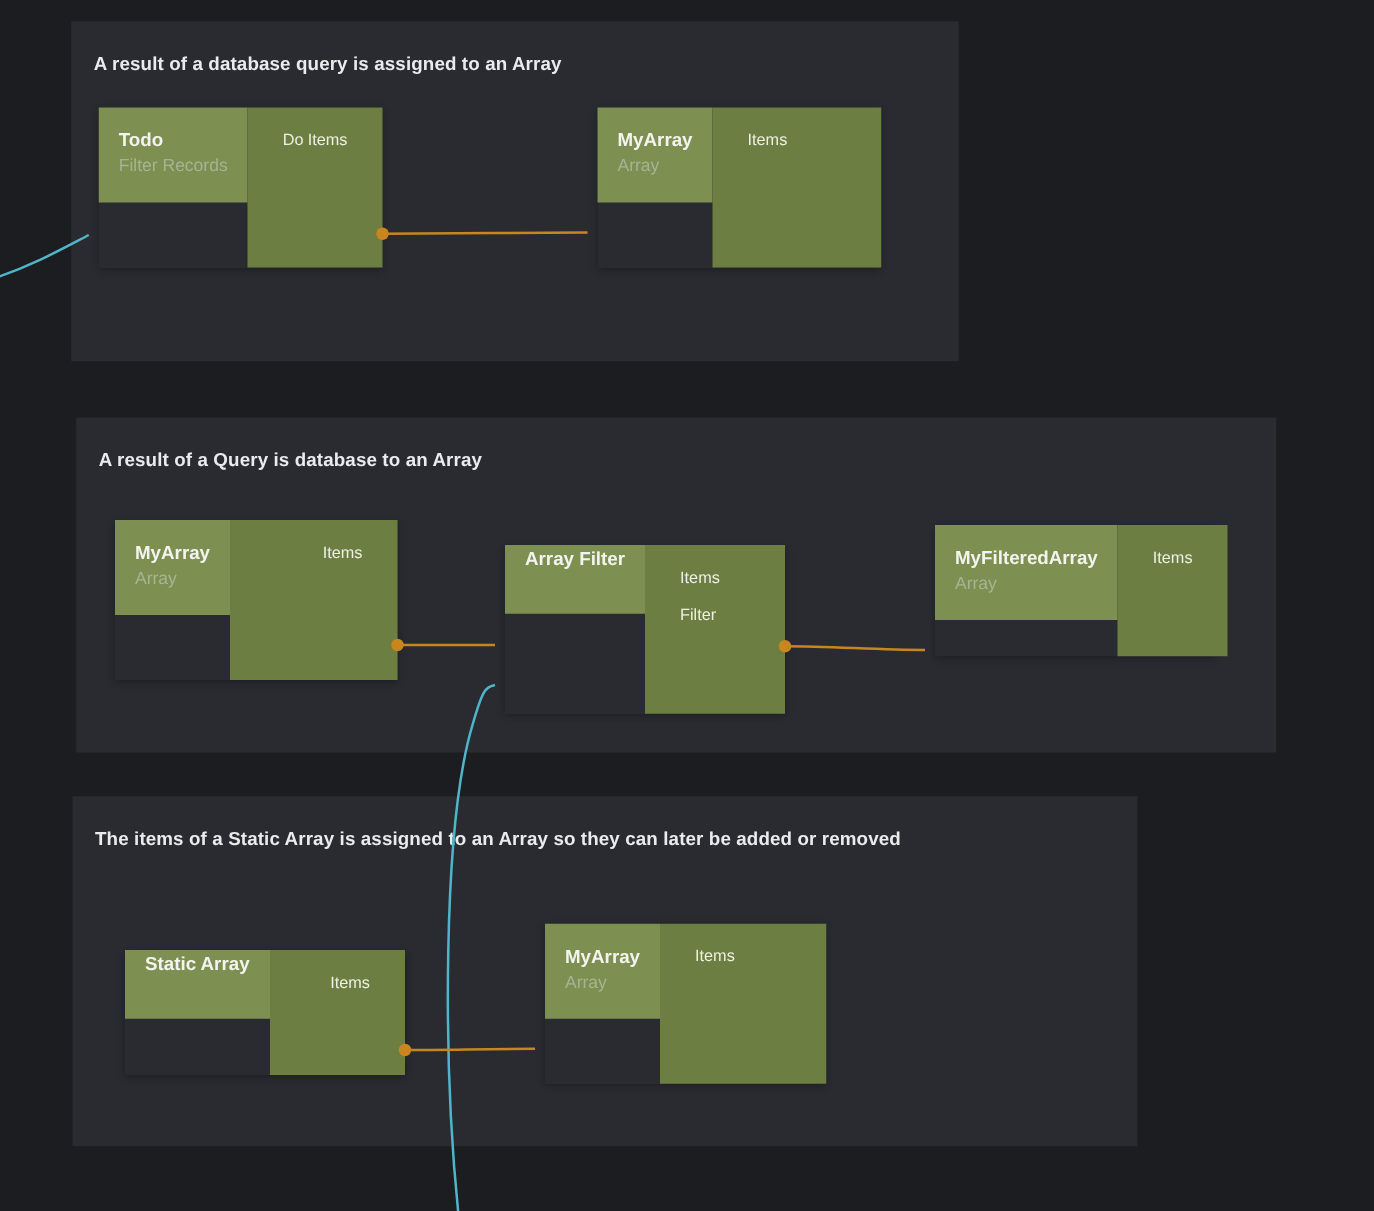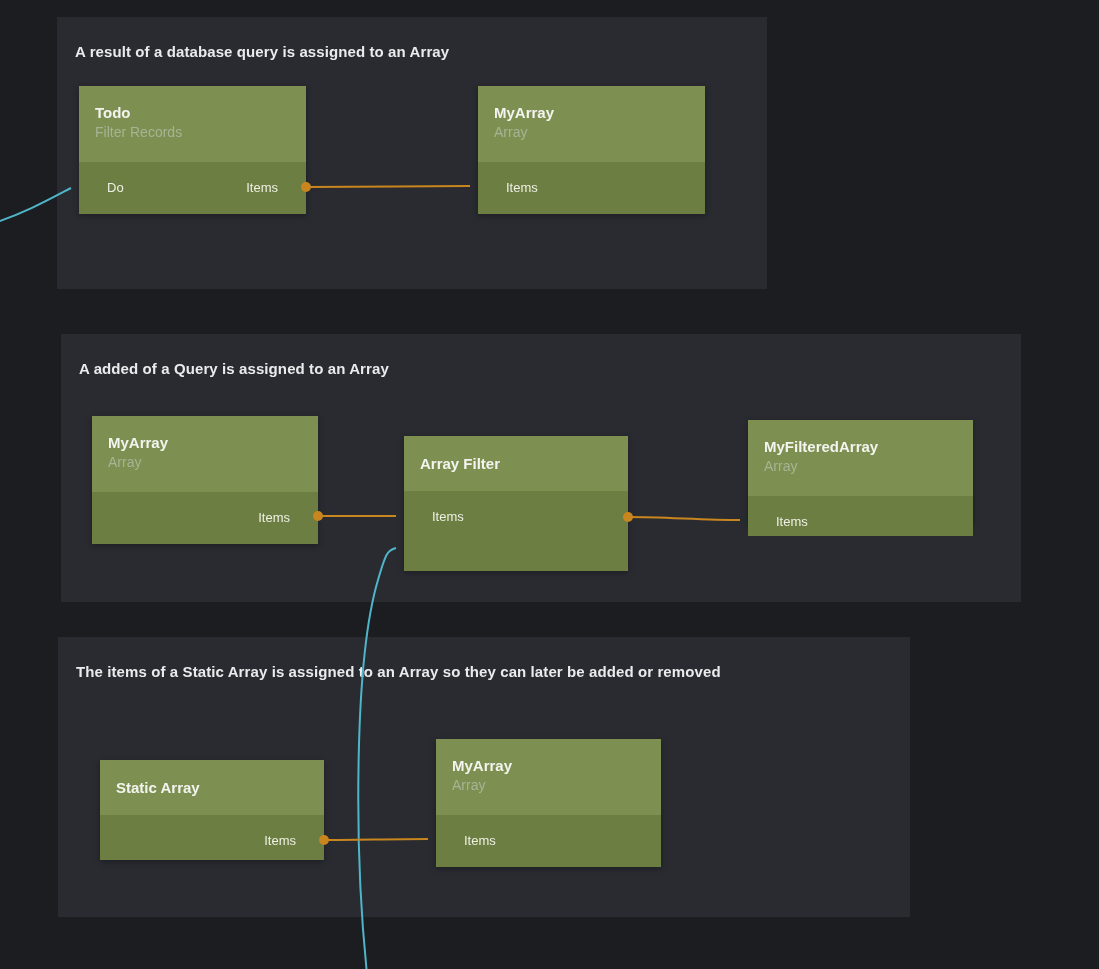--- a/index.html
+++ b/index.html
@@ -23,31 +23,31 @@
     font-size:15px;
     font-weight:bold;
     color:#eaebed;
     letter-spacing:.1px;
   }
 
   
   .node {
     position:absolute;
     display:flex;
-    flex-direction:column;
+    flex-direction:row;
     z-index:3;
     box-shadow:0 2px 6px rgba(0,0,0,.30);
   }
   .node-header {
     background:#7d9051;
     padding:0 16px;
     flex:0 0 auto;
   }
   .node-header.h2 { height:76px; padding-top:18px; }
-  .node-header.h1 { height:55px; padding-top:19px; }
+  .node-header.h1 { height:55px; padding-top:3px; }
   .node-title {
     font-size:15px;
     font-weight:bold;
     color:#f3f4ef;
     line-height:18px;
     white-space:nowrap;
   }
   .node-subtitle {
     font-size:14px;
     color:#a9b394;
@@ -84,21 +84,21 @@
 </head>
 <body>
 
 <div class="canvas">
 
   <div class="group" style="left:57px; top:17px; width:710px; height:272px;">
     <div class="group-title">A result of a database query is assigned to an Array</div>
   </div>
 
   <div class="group" style="left:61px; top:334px; width:960px; height:268px;">
-    <div class="group-title">A added of a Query is assigned to an Array</div>
+    <div class="group-title">A result of a Query is database to an Array</div>
   </div>
 
   <div class="group" style="left:58px; top:637px; width:852px; height:280px;">
     <div class="group-title">The items of a Static Array is assigned to an Array so they can later be added or removed</div>
   </div>
 
   <div class="node" style="left:79px; top:86px; width:227px; height:128px;">
     <div class="node-header h2">
       <div class="node-title">Todo</div>
       <div class="node-subtitle">Filter Records</div>
@@ -135,20 +135,23 @@
     </div>
   </div>
 
   <div class="node" style="left:404px; top:436px; width:224px; height:135px;">
     <div class="node-header h1">
       <div class="node-title">Array Filter</div>
     </div>
     <div class="node-body">
       <div class="port-row">
         <span class="port left">Items</span>
+      </div>
+      <div class="port-row">
+        <span class="port left">Filter</span>
       </div>
     </div>
   </div>
 
   <div class="node" style="left:748px; top:420px; width:225px; height:105px;">
     <div class="node-header h2">
       <div class="node-title">MyFilteredArray</div>
       <div class="node-subtitle">Array</div>
     </div>
     <div class="node-body">

